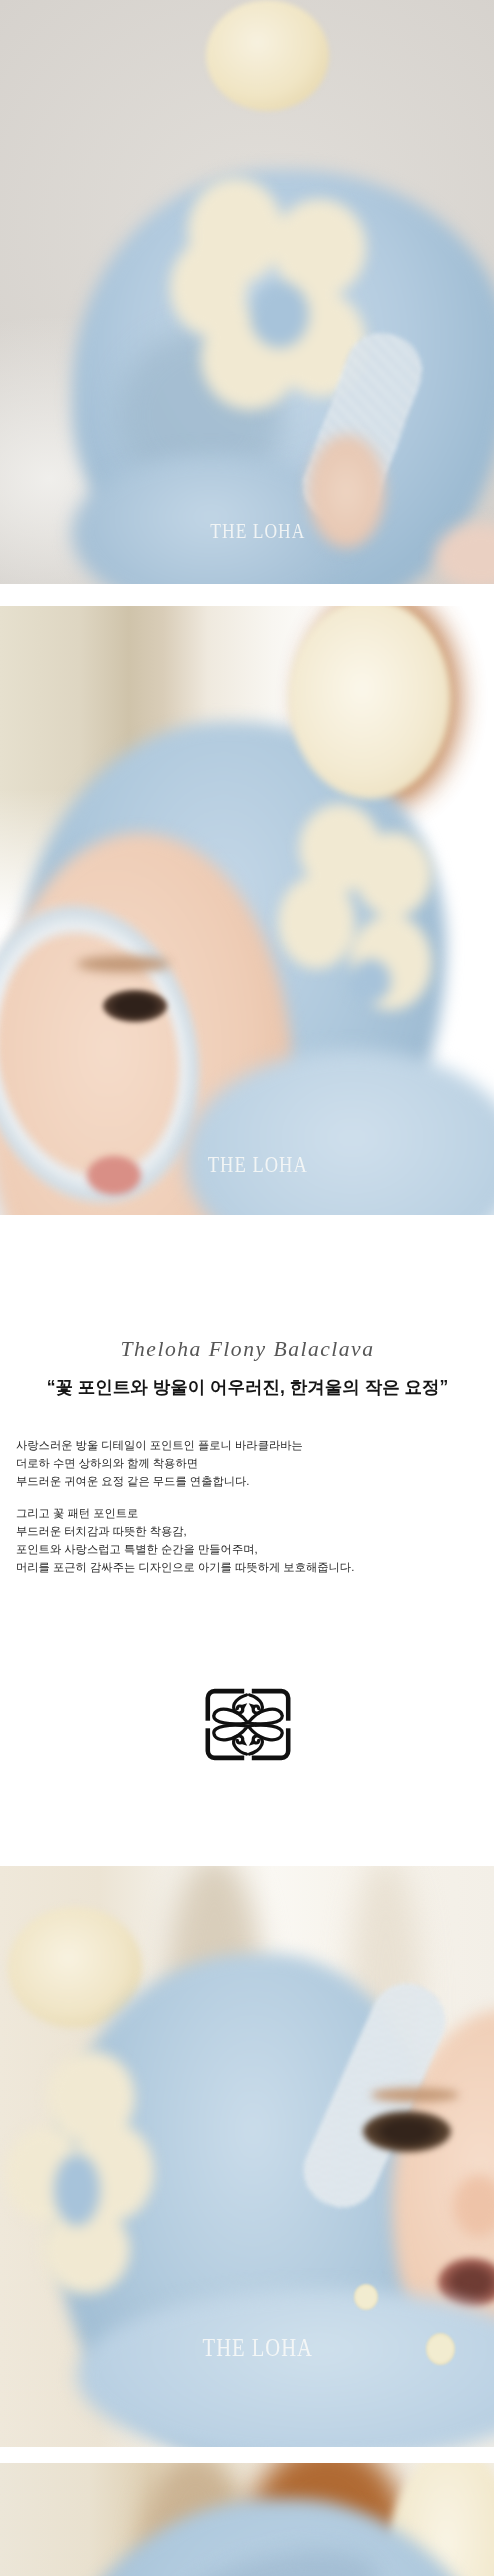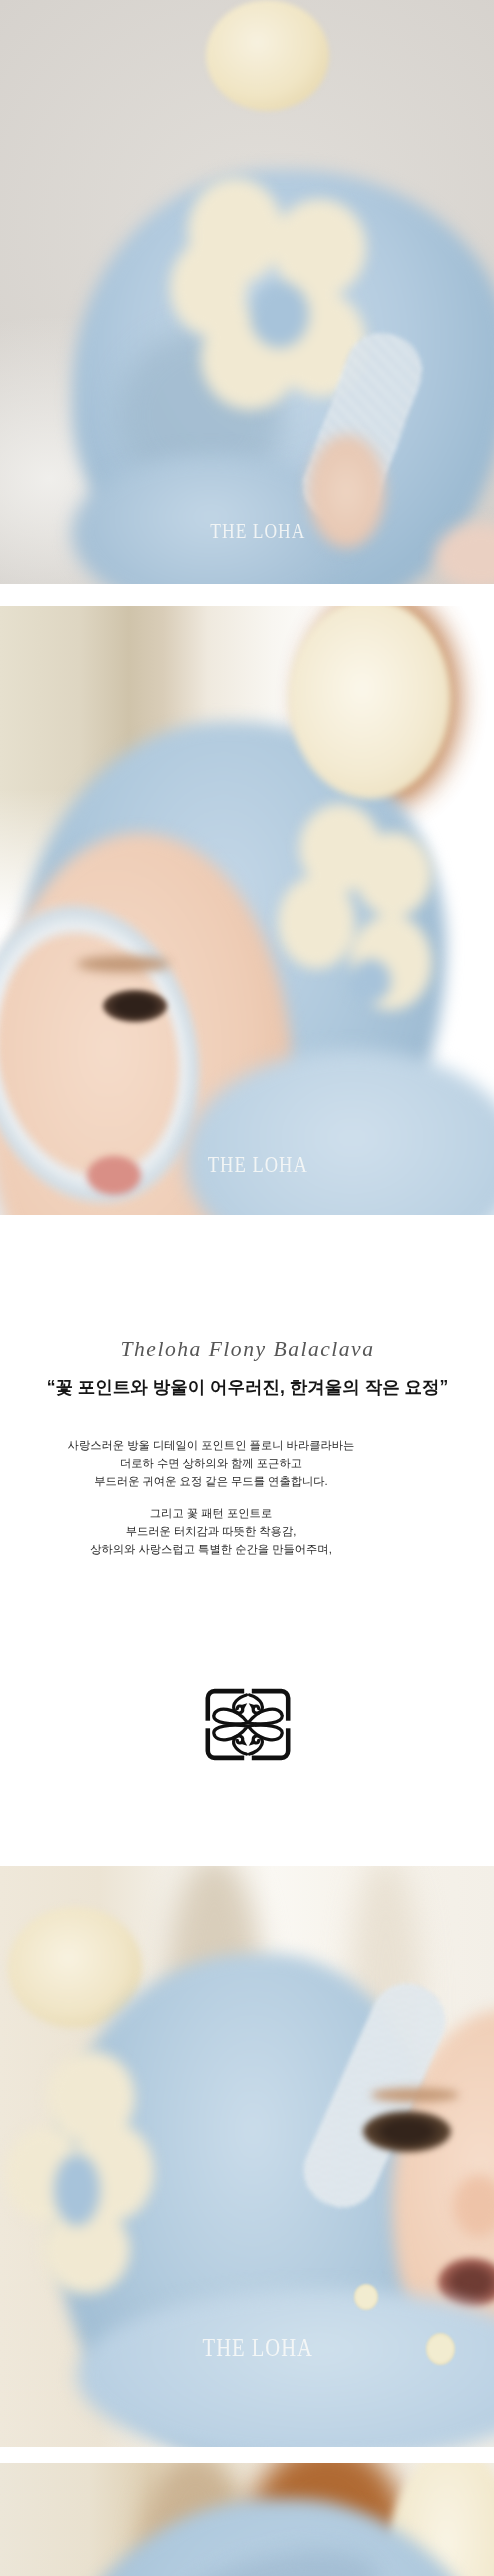--- a/index.html
+++ b/index.html
@@ -20,21 +20,21 @@
       color:rgba(250,250,248,0.85);letter-spacing:1px;transform:translateX(calc(-50% + 10.3px)) scaleY(1.22);}
   .wm1{top:521px;font-size:17.5px;}
   .wm2{top:549px;font-size:18.5px;}
   .wm3{top:471px;font-size:20.6px;}
   
   .script-title{position:absolute;top:1337px;left:0;width:495px;margin:0;text-align:center;
       font-family:Liberation Serif, serif;font-style:italic;font-weight:400;
       font-size:21.6px;letter-spacing:1.5px;color:#565656;}
   .quote{position:absolute;top:1375px;left:0;width:495px;margin:0;text-align:center;
       font-weight:700;font-size:17.5px;color:#161616;}
-  .para{position:absolute;left:0;width:422px;text-align:center;font-size:11.3px;line-height:18px;color:#242424;}
+  .para{position:absolute;left:0;width:422px;text-align:left;font-size:11.3px;line-height:18px;color:#242424;padding-left:16px;}
   .para-1{top:1436px;}
   .para-2{top:1504px;}
   .ornament{position:absolute;top:1687px;left:204px;width:88px;height:75px;}
   .bg1{background:
       radial-gradient(55% 40% at 10% 82%, rgba(241,240,237,0.95), rgba(241,240,237,0) 70%),
       radial-gradient(140% 110% at 52% 38%, #e1ded9 0%, #d5d1cc 55%, #c5c1bc 100%);}
   .bg2{background:
       radial-gradient(45% 30% at 6% 95%, rgba(212,221,228,0.85), rgba(212,221,228,0) 70%),
       linear-gradient(180deg, rgba(255,255,255,0) 30%, rgba(255,255,255,0.96) 52%, #ffffff 100%),
       linear-gradient(90deg,#e6e0ce 0%,#ded6c2 16%,#cfc3aa 26%,#d9cdb8 33%,#efe9de 42%,#f8f6f1 55%,#ffffff 70%);}
@@ -98,27 +98,28 @@
     <div class="b" style="left:185px;top:443px;width:335px;height:222px;filter:blur(9.3px);
                 background:radial-gradient(ellipse at 50% 40%, #cfdfec 0%, #bcd2e3 60%, #aac4d9 100%);"></div>
     <div class="wm wm2">THE LOHA</div>
   </section>
 
   <section>
     <h1 class="script-title">Theloha Flony Balaclava</h1>
     <p class="quote">“꽃 포인트와 방울이 어우러진, 한겨울의 작은 요정”</p>
     <div class="para para-1">
       <div>사랑스러운 방울 디테일이 포인트인 플로니 바라클라바는</div>
-      <div>더로하 수면 상하의와 함께 포근하고</div>
+      <div>더로하 수면 상하의와 함께 착용하면</div>
       <div>부드러운 귀여운 요정 같은 무드를 연출합니다.</div>
     </div>
     <div class="para para-2">
       <div>그리고 꽃 패턴 포인트로</div>
       <div>부드러운 터치감과 따뜻한 착용감,</div>
-      <div>상하의와 사랑스럽고 특별한 순간을 만들어주며,</div>
+      <div>포인트와 사랑스럽고 특별한 순간을 만들어주며,</div>
+      <div>머리를 포근히 감싸주는 디자인으로 아기를 따뜻하게 보호해줍니다.</div>
     </div>
     <div class="ornament">
       <svg width="88" height="75" viewBox="0 0 116 98" xmlns="http://www.w3.org/2000/svg">
         <rect x="5" y="5" width="106" height="88" rx="9" fill="none" stroke="#101010" stroke-width="6"></rect>
         <rect x="53" y="0" width="10" height="98" fill="#ffffff"></rect>
         <rect x="0" y="44" width="116" height="10" fill="#ffffff"></rect>
         <g id="ornL">
           <g stroke="#101010" fill="none" stroke-width="4.2" stroke-linecap="round">
             <path d="M 56,10 C 45,13 36,22 40,30 C 43,36 52,35 51,28 C 50,23 44,24 44,28"></path>
             <path d="M 57,46 C 42,26 15,24 13,37 C 11,47 36,50 57,47"></path>

